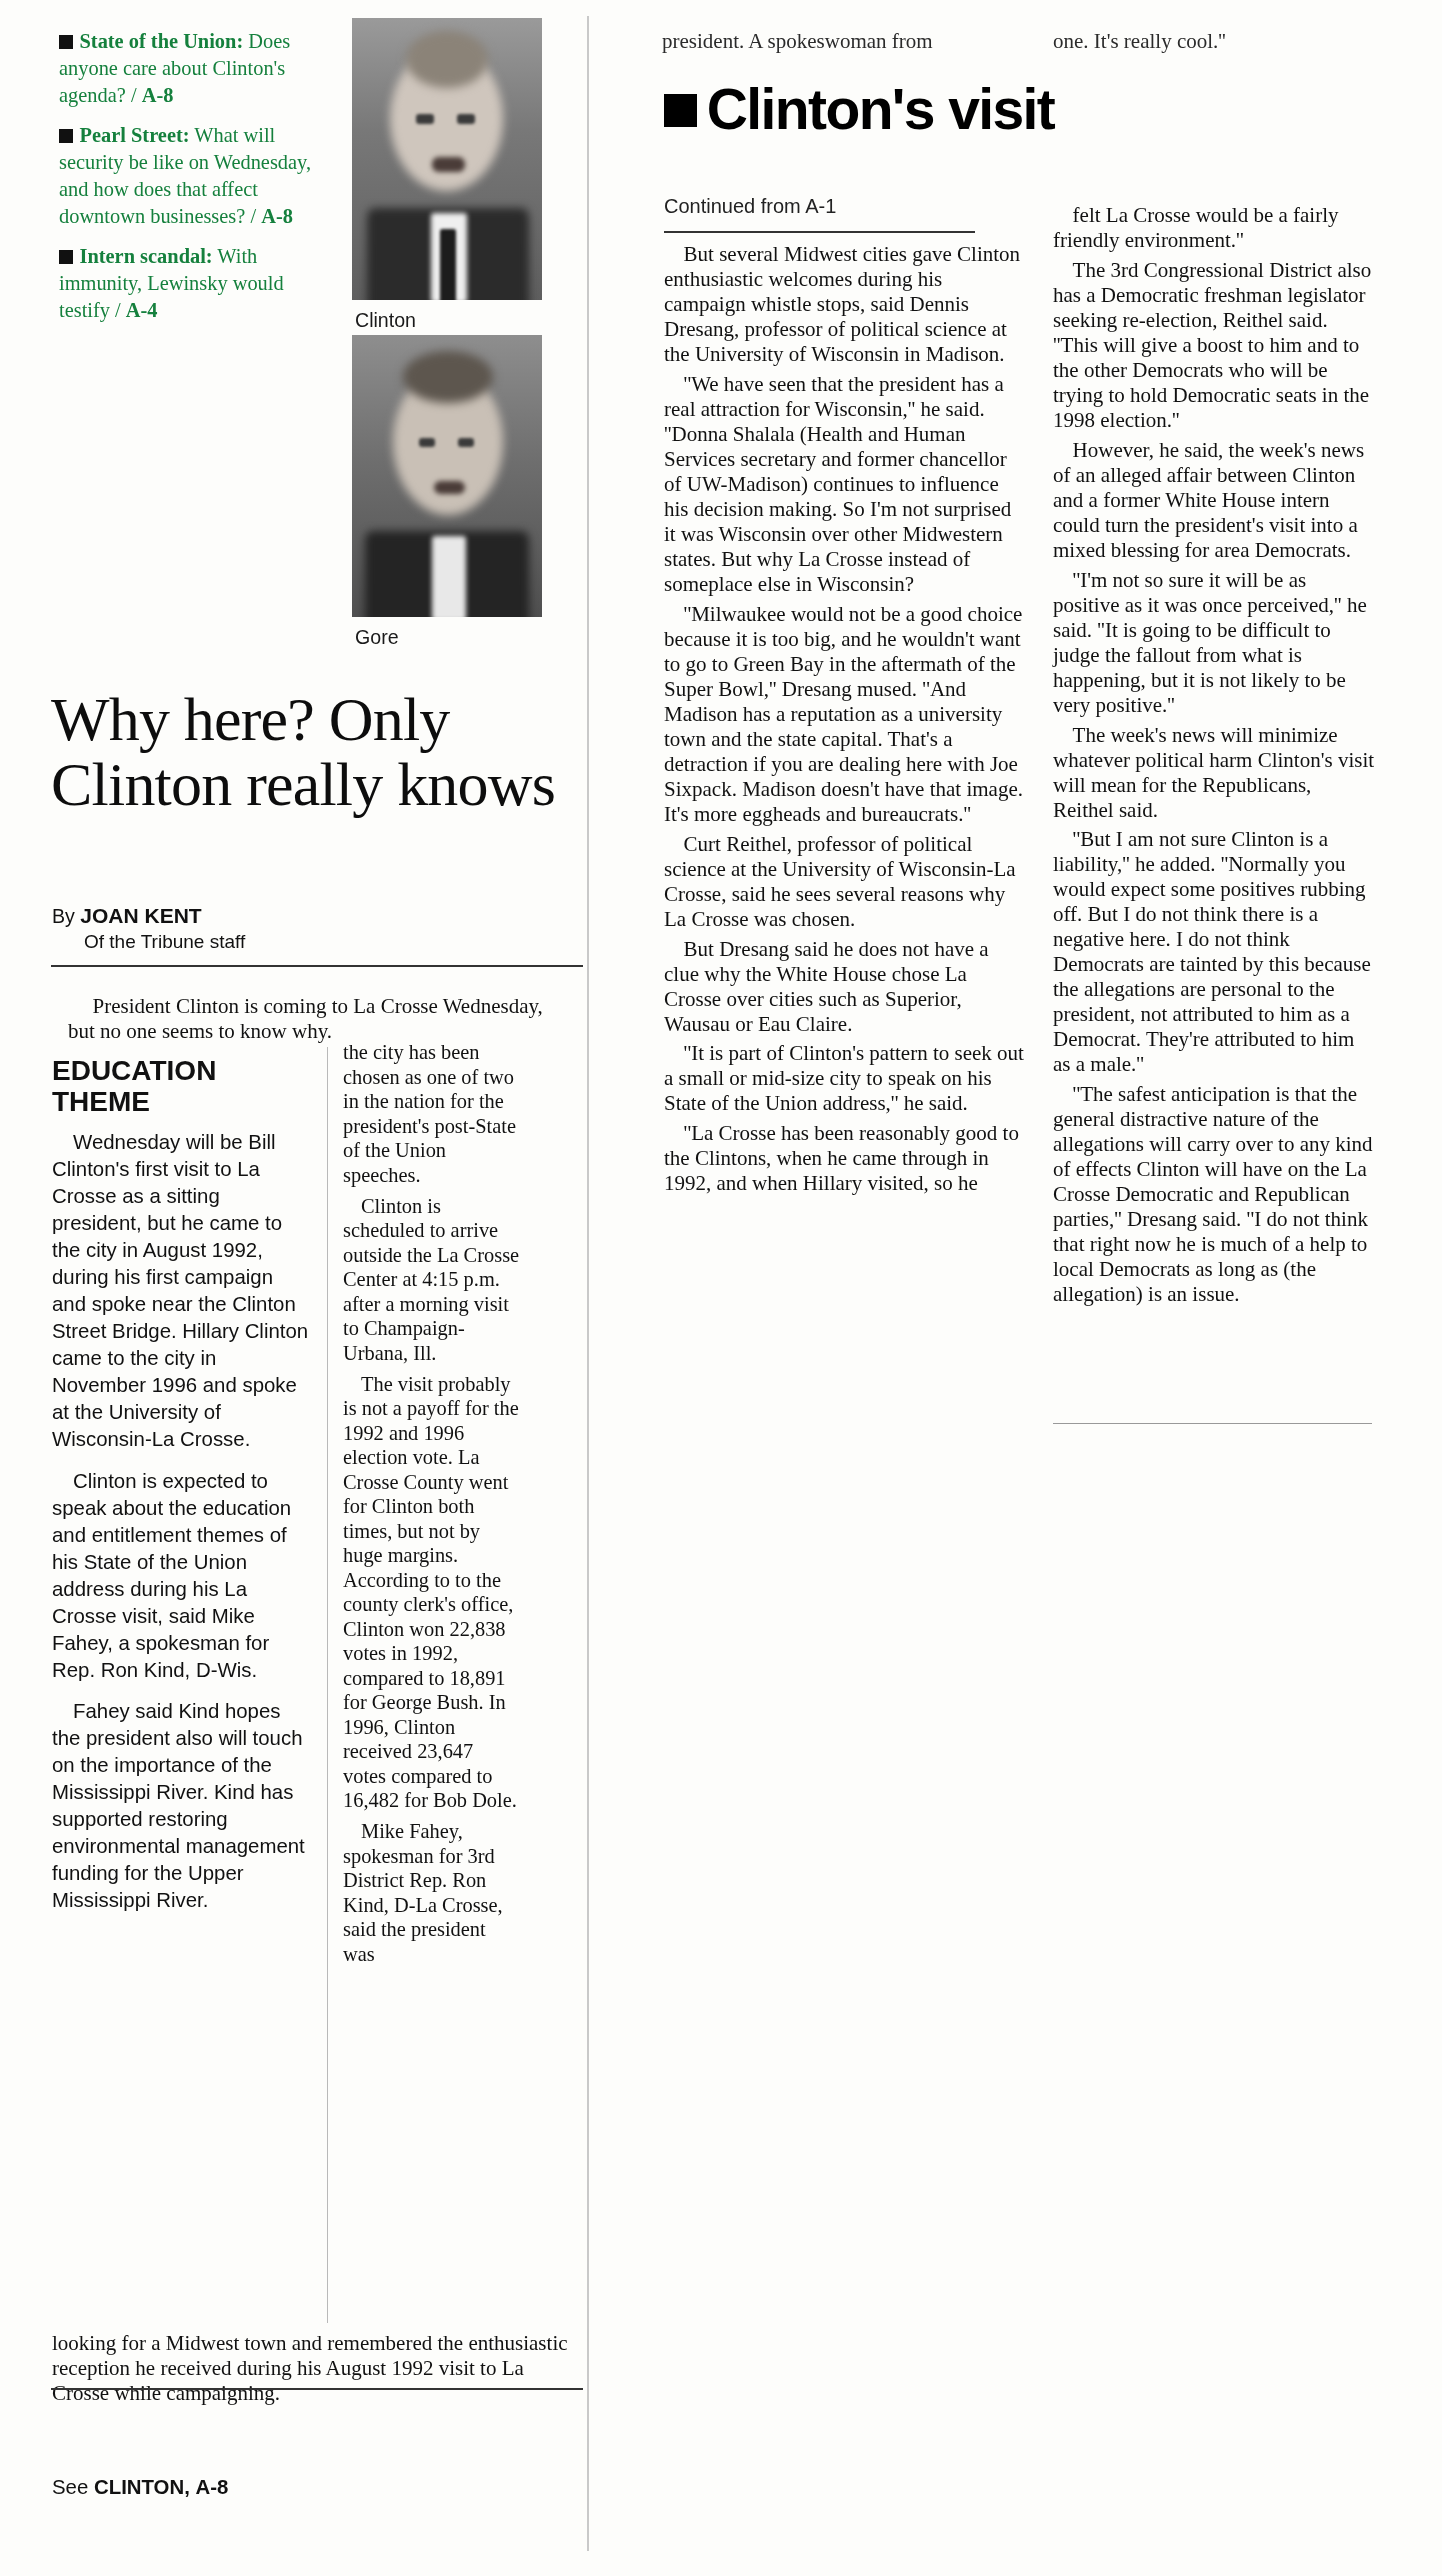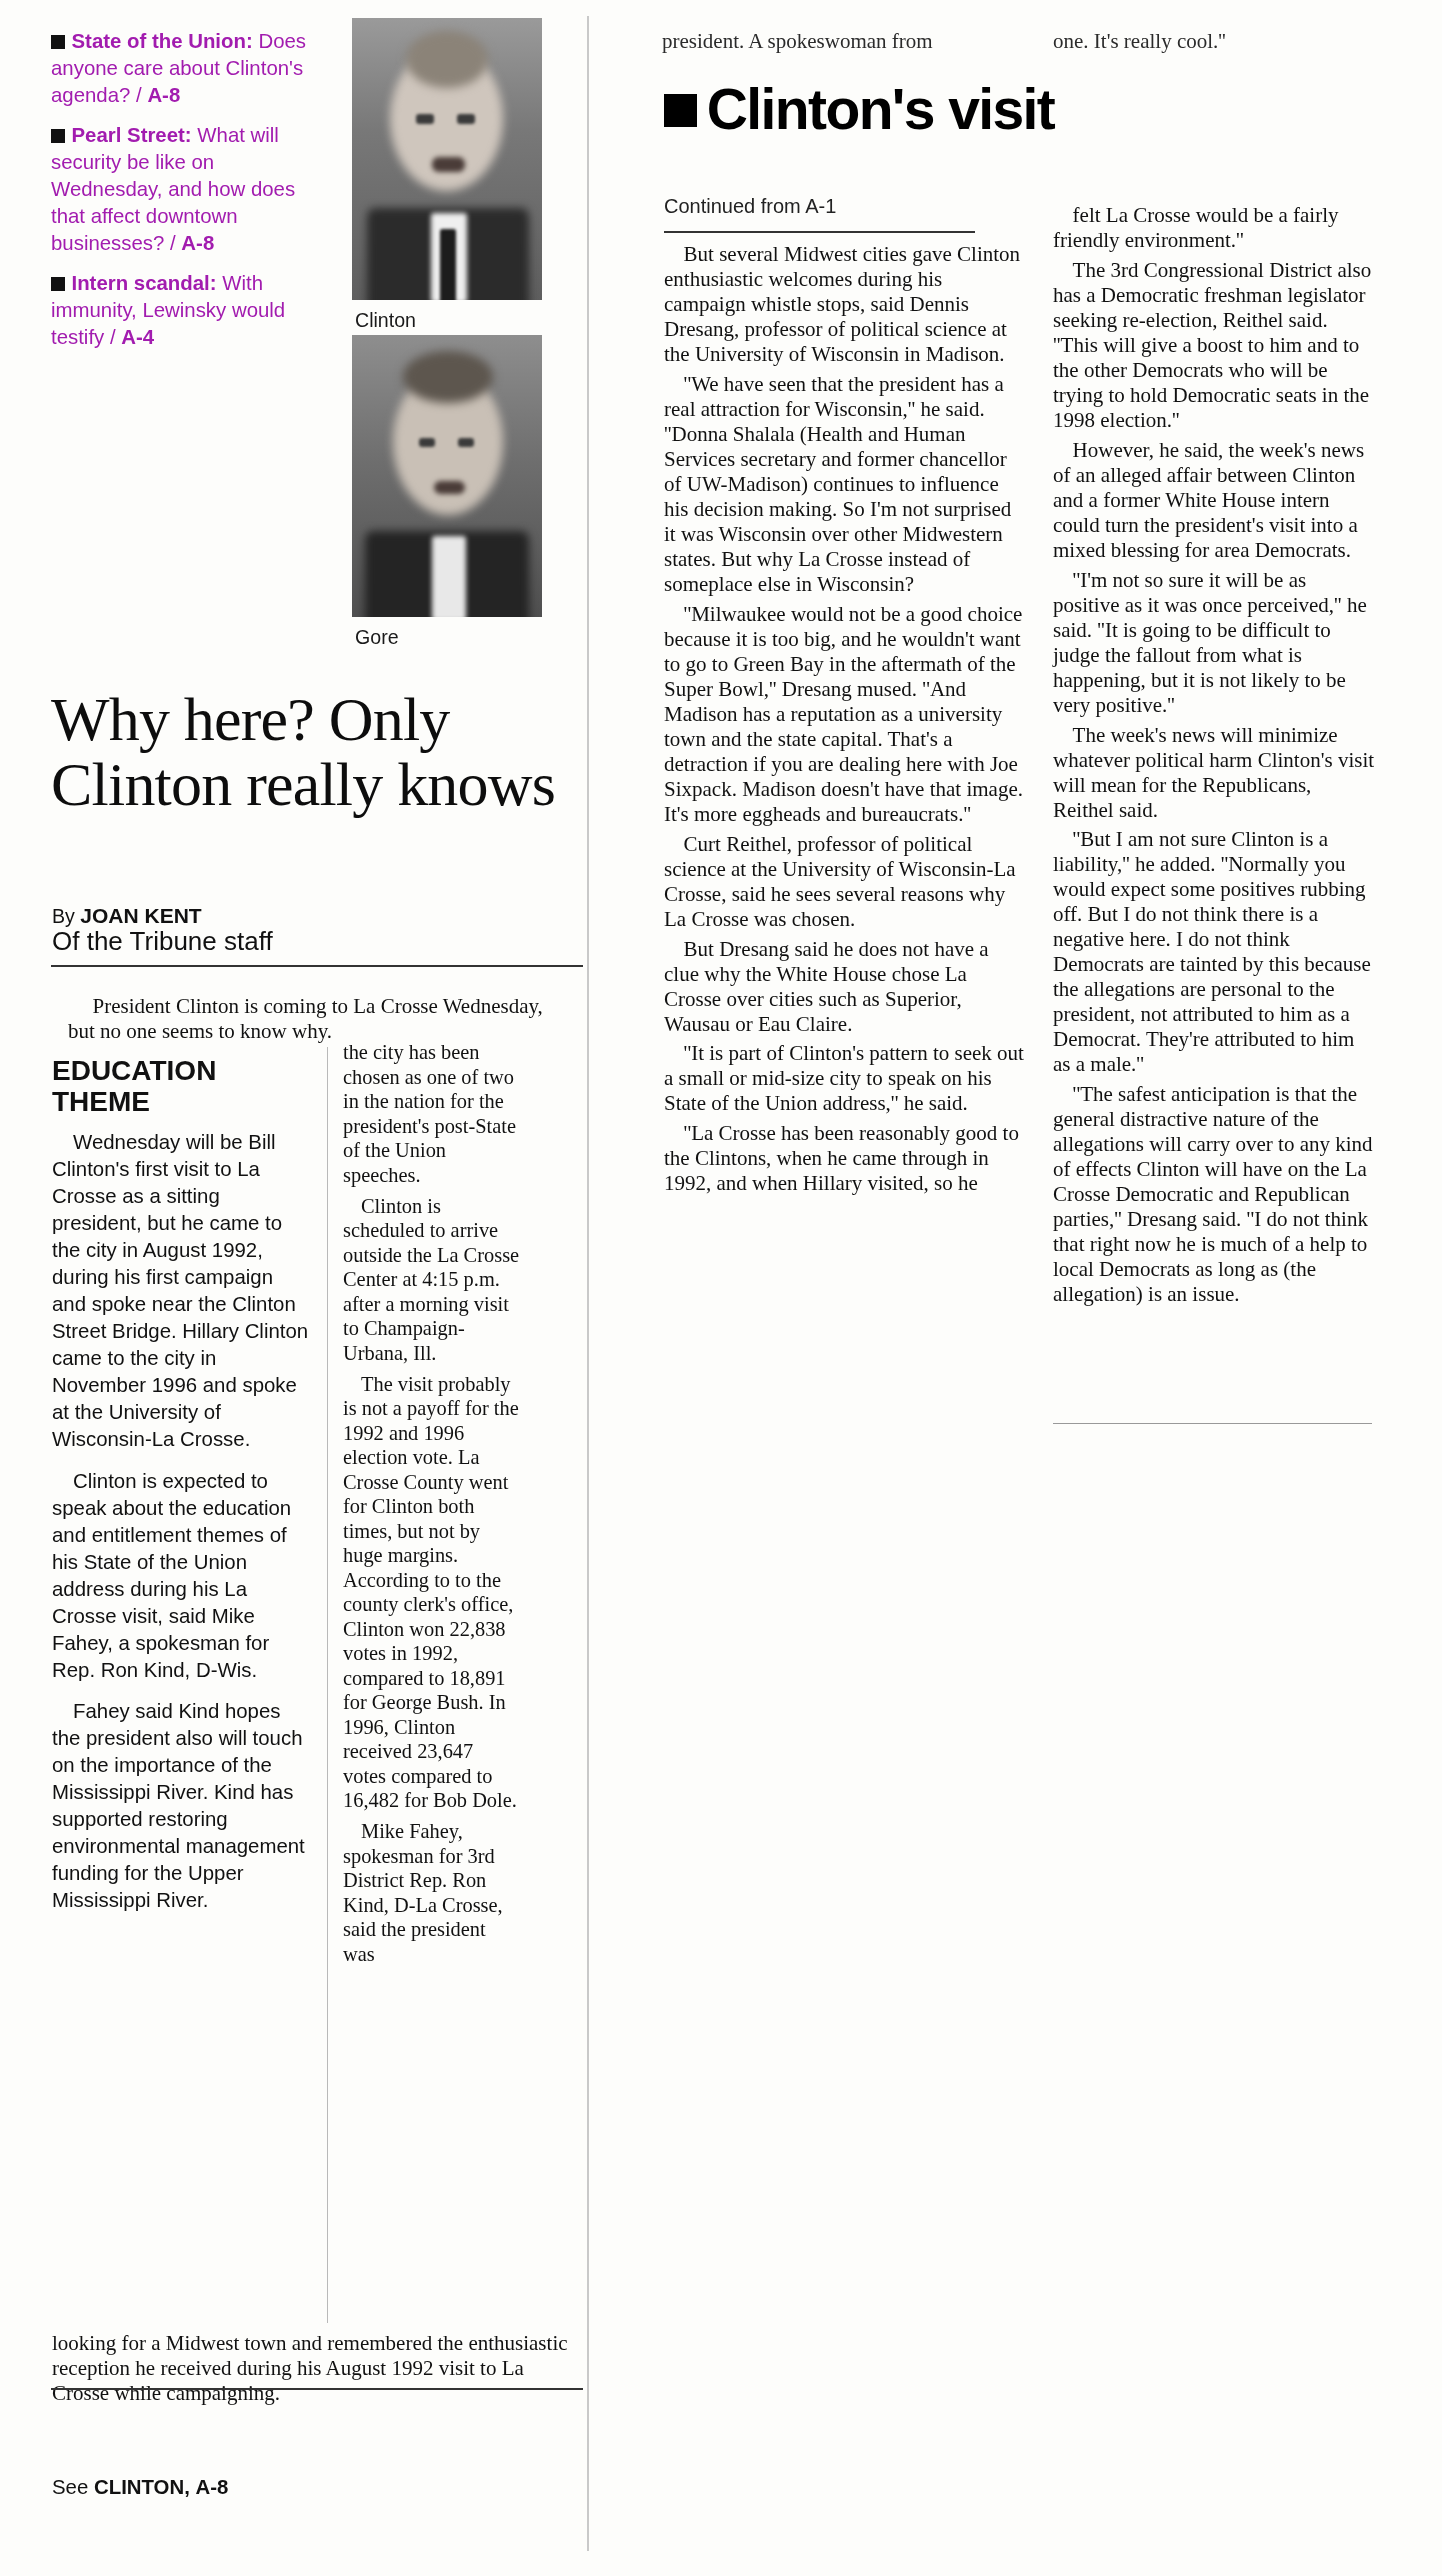--- a/index.html
+++ b/index.html
@@ -16,25 +16,26 @@
     overflow: hidden;
   }
   .page {
     position: absolute;
     inset: 0;
     background: #fdfdfb;
   }
 
   .refer-list { width: 270px; }
   .refer-item {
-    font-family: Liberation Sans, sans-serif;
+    font-family: Liberation Serif, serif;
     font-size: 20.4px;
     line-height: 27px;
-    color: #a21caf;
+    color: #15803d;
     margin-bottom: 13px;
+    margin-left: 8px;
   }
   .refer-item .sq {
     display: inline-block;
     width: 14px;
     height: 14px;
     background: #111;
     margin-right: 6.5px;
     vertical-align: -0.8px;
   }
   .refer-item b { font-weight: bold; }
@@ -76,21 +77,21 @@
   }
   .byline {
     position: absolute;
     left: 52px;
     top: 904px;
     font-family: "Liberation Sans", sans-serif;
     font-size: 19.6px;
     line-height: 24.5px;
   }
   .byline .name { font-weight: bold; font-size: 21px; }
-  .byline .desk { font-size: 26px; }
+  .byline .desk { font-size: 19px; margin-left: 32px; }
 
   .rule {
     position: absolute;
     background: #333;
     height: 1.6px;
   }
   #rule-1 { left: 51px; top: 965px; width: 532px; }
   #rule-2 { left: 51px; top: 2388px; width: 532px; }
 
   #lede {

